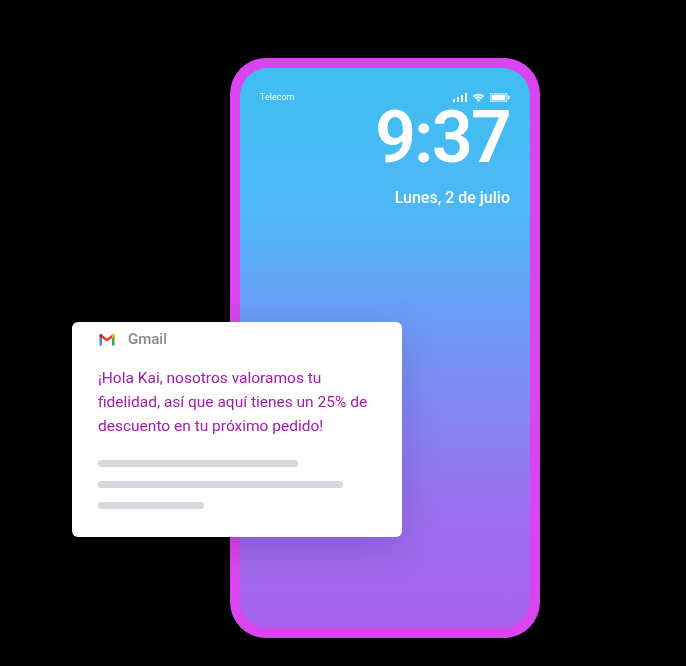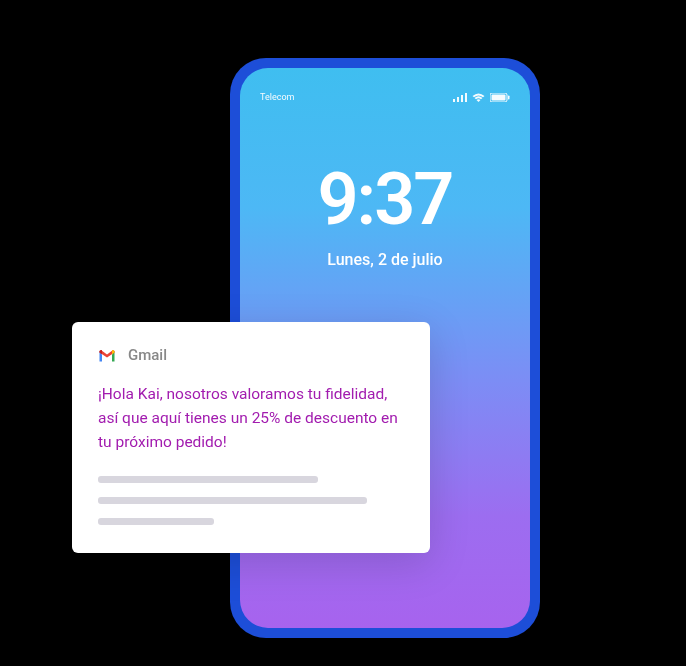--- a/index.html
+++ b/index.html
@@ -16,21 +16,21 @@
       display: flex;
       align-items: center;
       justify-content: center;
     }
     .phone {
       position: absolute;
       left: 230px;
       top: 58px;
       width: 310px;
       height: 580px;
-      background: #1d4ed8;
+      background: #d946ef;
       border-radius: 36px;
       padding: 10px;
       box-shadow: 0 20px 60px rgba(0,0,0,0.3);
     }
     .phone-screen {
       width: 100%;
       height: 100%;
       background: linear-gradient(180deg, #3fbef0 0%, #4db8f5 25%, #7b8ef5 55%, #9c6df0 80%, #a763ee 100%);
       border-radius: 28px;
       padding: 24px 20px;
@@ -48,42 +48,41 @@
     }
     .status-icons {
       display: flex;
       align-items: center;
       gap: 5px;
     }
     .signal-icon svg, .wifi-icon svg, .battery-icon svg {
       display: block;
     }
     .clock {
-      text-align: center;
-      margin-top: 62px;
+      text-align: right;
     }
     .clock-time {
       font-size: 72px;
       font-weight: 600;
       letter-spacing: -2px;
       line-height: 1;
     }
     .clock-date {
       font-size: 16px;
       font-weight: 500;
       margin-top: 14px;
     }
     .notification-card {
       position: absolute;
       left: 72px;
       top: 322px;
-      width: 358px;
+      width: 330px;
       background: #fff;
       border-radius: 6px;
-      padding: 24px 26px 28px 26px;
+      padding: 8px 26px 28px 26px;
       box-shadow: 0 10px 40px rgba(0,0,0,0.15);
     }
     .notif-header {
       display: flex;
       align-items: center;
       gap: 12px;
       margin-bottom: 18px;
     }
     .gmail-icon {
       width: 18px;

